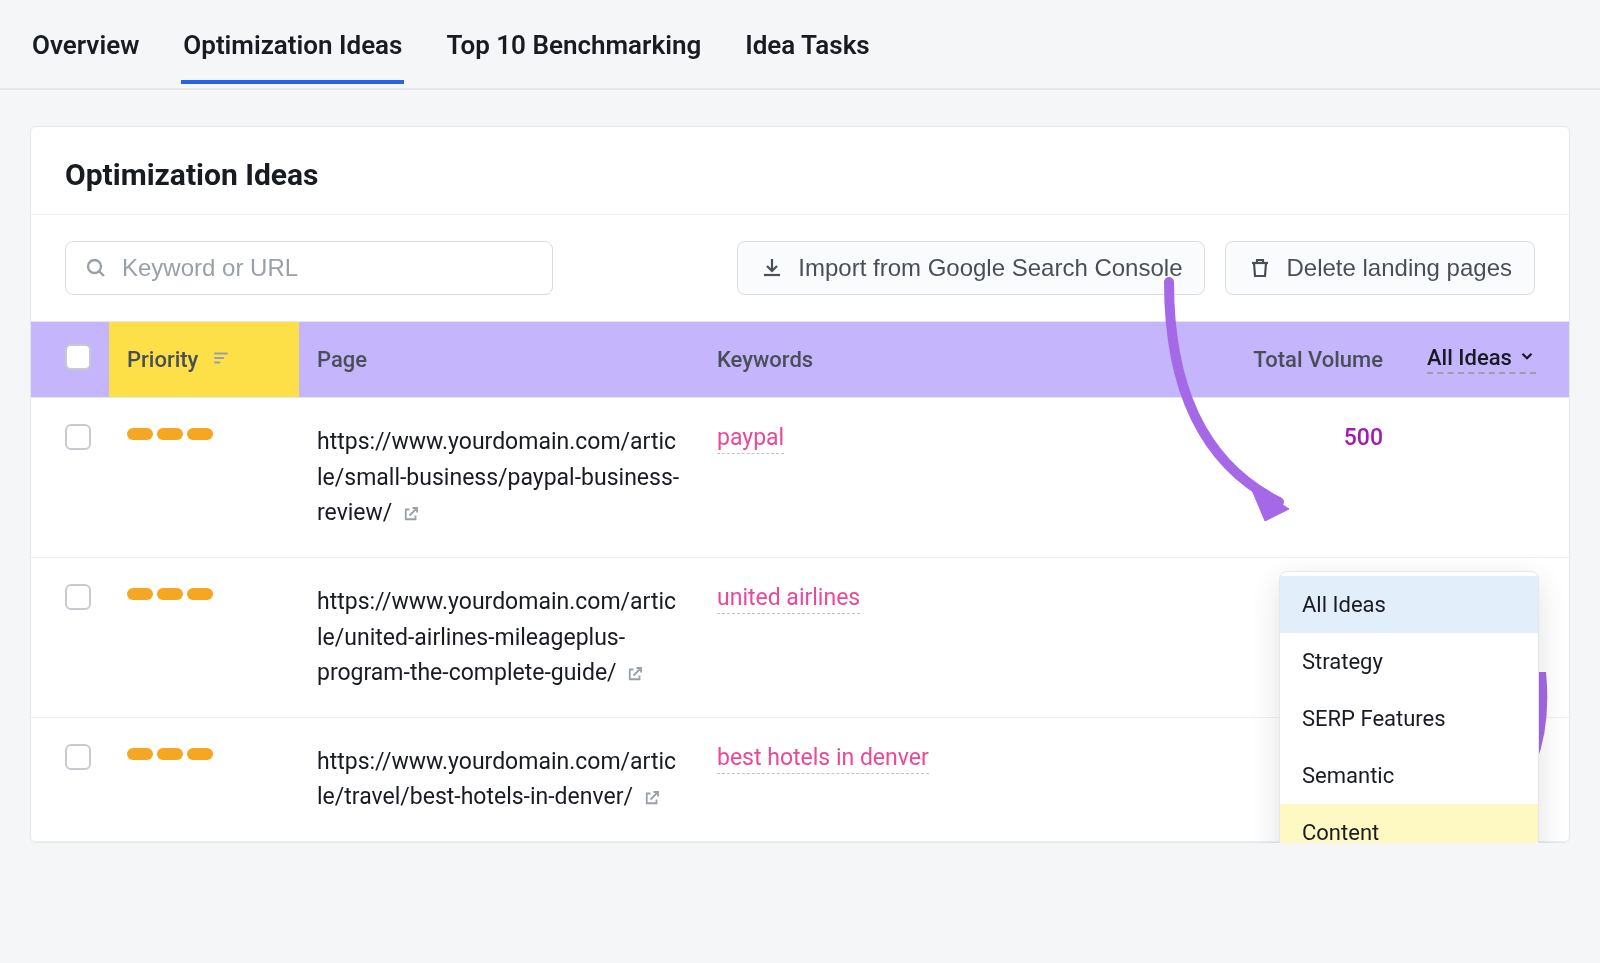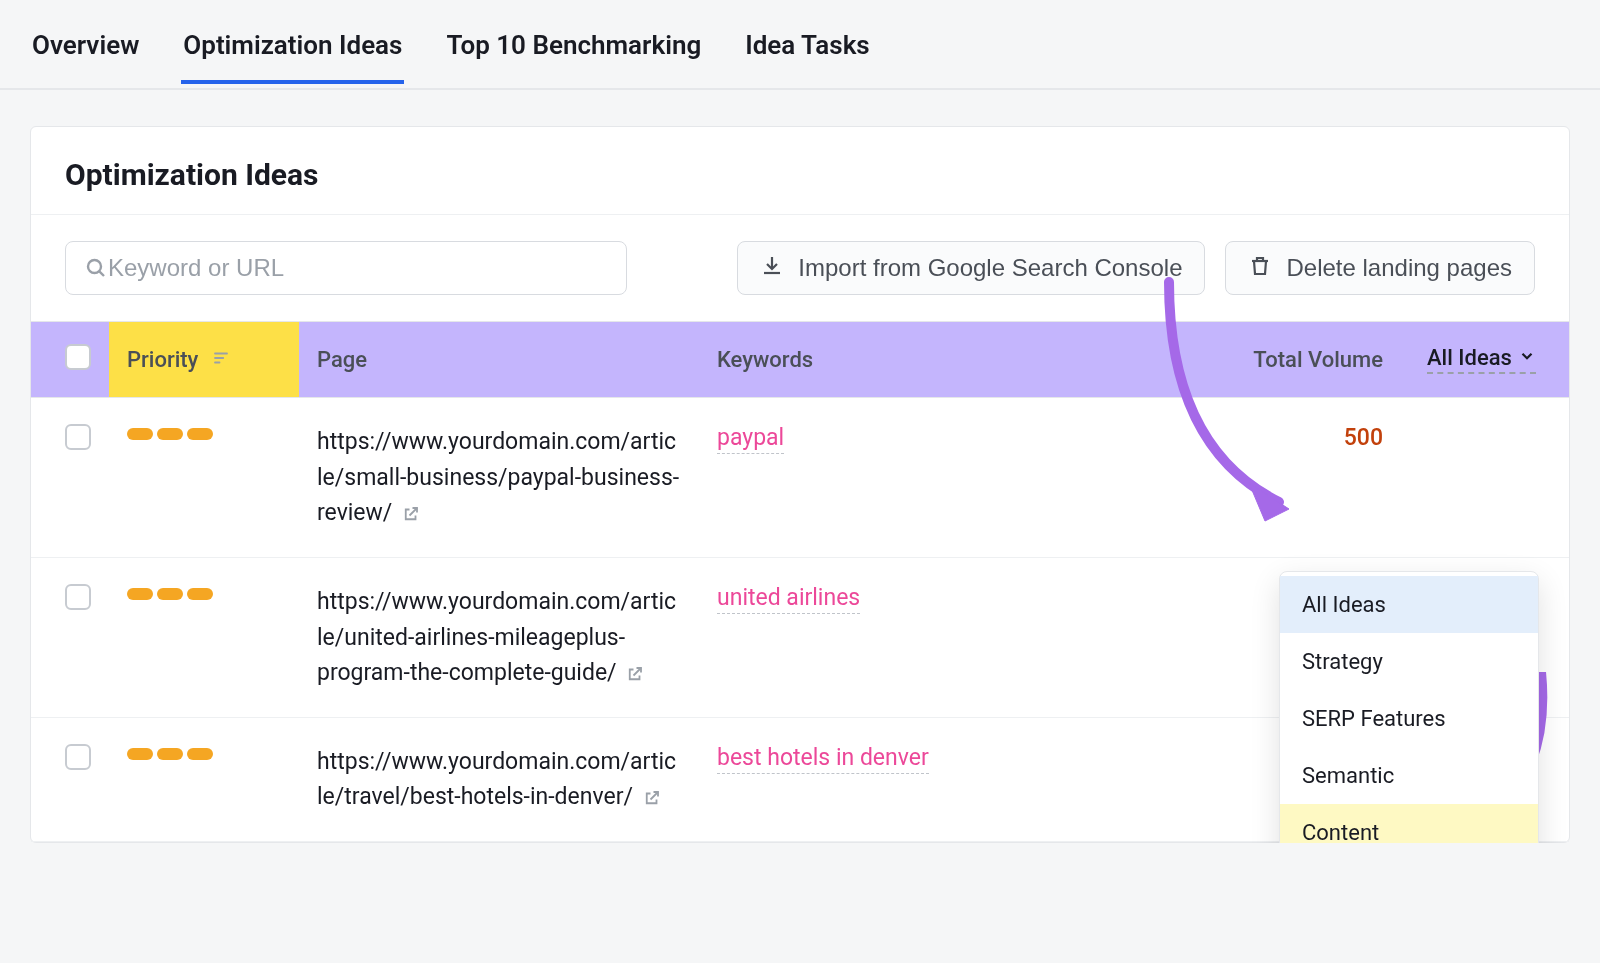--- a/index.html
+++ b/index.html
@@ -45,39 +45,40 @@
     display: flex;
     align-items: center;
     gap: 20px;
     padding: 0 34px 26px 34px;
     border-top: 1px solid #eef0f2;
     padding-top: 26px;
   }
   .search {
     display: flex;
     align-items: center;
+    gap: 14px;
     border: 1px solid #d8dbe0;
     border-radius: 8px;
     padding: 12px 18px;
-    width: 562px;
+    width: 488px;
     color: #9aa0a8;
   }
   .search input {
     border: none;
     outline: none;
     font-size: 24px;
     flex: 1;
     color: #191b23;
     background: transparent;
   }
   .search input::placeholder { color: #9aa0a8; }
   .spacer { flex: 1; }
   .btn {
     display: inline-flex;
-    align-items: flex-start;
+    align-items: center;
     gap: 14px;
     border: 1px solid #d8dbe0;
     background: #fafbfc;
     border-radius: 8px;
     padding: 12px 22px;
     font-size: 24px;
     color: #4a4f57;
     cursor: pointer;
   }
   .icon { display:inline-flex; }
@@ -147,21 +148,21 @@
     max-width: 380px;
     line-height: 1.55;
   }
   .ext-link { color:#9aa0a8; margin-left:4px; display:inline-flex; vertical-align:middle; }
   .ext-link svg { width:18px; height:18px; }
   .kw {
     color:#ec4899;
     border-bottom: 1px dashed #c0c4ca;
     padding-bottom: 2px;
   }
-  .vol { font-weight:500; color:#c2410c; }
+  .vol { font-weight:500; color:#a21caf; }
 
   
   .menu {
     position:absolute;
     right: 30px;
     top: 444px;
     width: 260px;
     background:#fff;
     border:1px solid #e5e7ea;
     border-radius: 8px;

